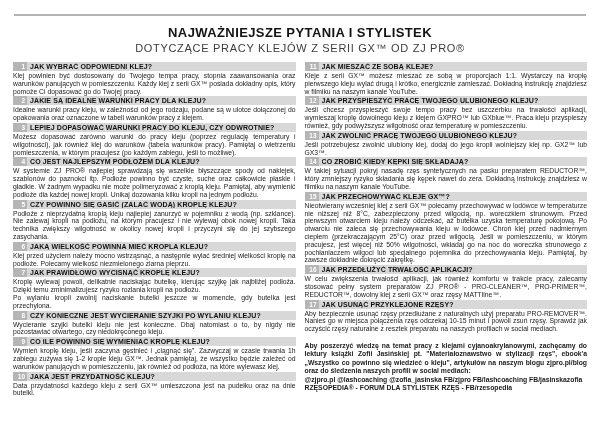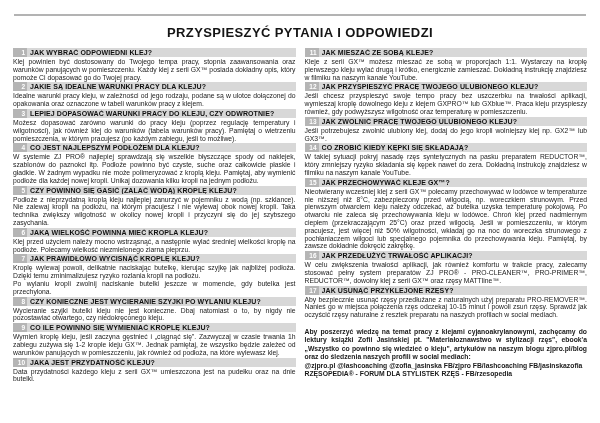--- a/index.html
+++ b/index.html
@@ -39,21 +39,22 @@
   .note p { font-size: 6.8px; line-height: 8.4px; font-weight: bold; color: #1a1a1a; text-align: justify; }
   .note p + p { text-align: left; }
 </style>
 </head>
 <body>
 
 <div class="page">
   <div class="top-rule"></div>
 
   <header class="hdr">
-    <h1>PRZYSPIESZYĆ PYTANIA I ODPOWIEDZI</h1>
+    <h1>NAJWAŻNIEJSZE PYTANIA I STYLISTEK</h1>
+    <h2>DOTYCZĄCE PRACY KLEJÓW Z SERII GX™ OD ZJ PRO®</h2>
   </header>
 
   <div class="columns">
     <div class="col" id="col-left">
   <section class="qa">
     <div class="qa-head">
       <span class="qa-num">1</span>
       <span class="qa-q">JAK WYBRAĆ ODPOWIEDNI KLEJ?</span>
     </div>
     <p class="qa-a">Klej powinien być dostosowany do Twojego tempa pracy, stopnia zaawansowania oraz warunków panujących w pomieszczeniu. Każdy klej z serii GX™ posiada dokładny opis, który pomoże Ci dopasować go do Twojej pracy.</p>

